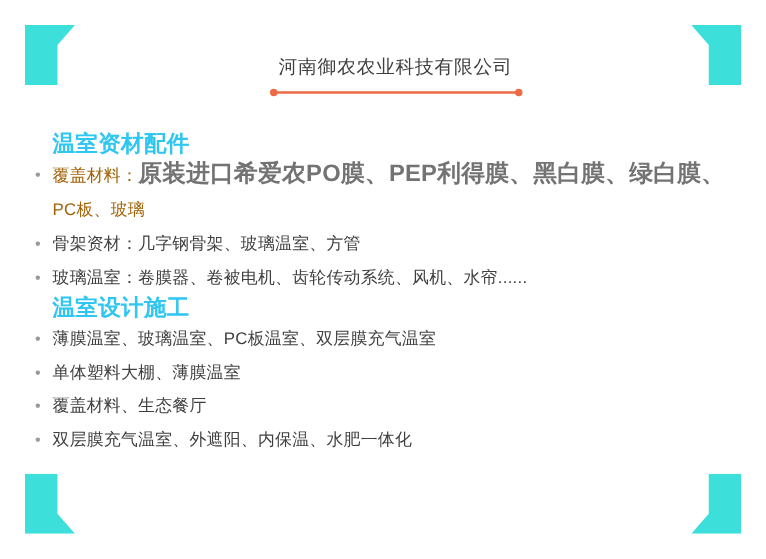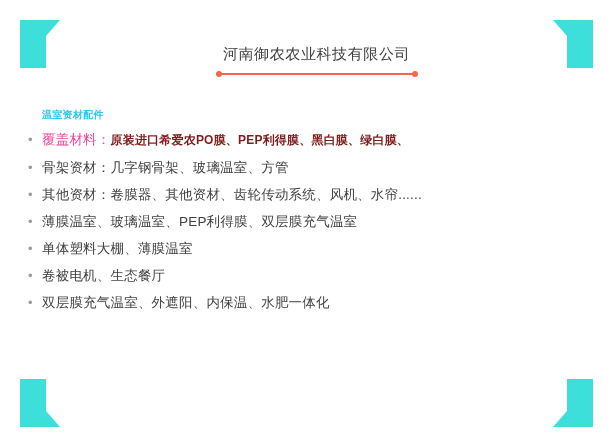--- a/index.html
+++ b/index.html
@@ -80,21 +80,21 @@
 
   
   .content {
     position: absolute;
     left: 26px;
     right: 26px;
     top: 104px;
   }
 
   .section-heading {
-    font-size: 10px;
+    font-size: 18px;
     font-weight: bold;
     color: #2fc6f2;
     line-height: 22px;
     margin-left: 16px;
     letter-spacing: 0.3px;
   }
 
   .bullet-row {
     display: flex;
     align-items: flex-start;
@@ -110,25 +110,25 @@
     padding-left: 2px;
     box-sizing: border-box;
   }
   .bullet-body {
     flex: 1 1 auto;
     font-size: 13.5px;
     color: #3f3f3f;
     line-height: 27px;
     letter-spacing: 0.2px;
   }
-  .bullet-body .plain { color: #ec4899; }
+  .bullet-body .plain { color: #a16207; }
   .bullet-body .emph {
-    color: #7f1d1d;
+    color: #737373;
     font-weight: bold;
-    font-size: 12px;
+    font-size: 19px;
     letter-spacing: 0.2px;
   }
 </style>
 </head>
 <body>
 
 <div class="slide">
 
   <div class="corner corner-tl">
     <svg viewBox="0 0 40 48" xmlns="http://www.w3.org/2000/svg">
@@ -159,47 +159,48 @@
       <span class="rule-dot right"></span>
     </div>
   </div>
 
   <div class="content">
 
     <div class="section-heading">温室资材配件</div>
 
     <div class="bullet-row">
       <span class="bullet-dot">•</span>
-      <span class="bullet-body"><span class="plain">覆盖材料：</span><span class="emph">原装进口希爱农PO膜、PEP利得膜、黑白膜、绿白膜、</span><br></span>
+      <span class="bullet-body"><span class="plain">覆盖材料：</span><span class="emph">原装进口希爱农PO膜、PEP利得膜、黑白膜、绿白膜、</span><br><span class="plain">PC板、玻璃</span></span>
     </div>
 
     <div class="bullet-row">
       <span class="bullet-dot">•</span>
       <span class="bullet-body">骨架资材：几字钢骨架、玻璃温室、方管</span>
     </div>
 
     <div class="bullet-row">
       <span class="bullet-dot">•</span>
-      <span class="bullet-body">其他资材：卷膜器、其他资材、齿轮传动系统、风机、水帘......</span>
-    </div>
-
-
-    <div class="bullet-row">
-      <span class="bullet-dot">•</span>
-      <span class="bullet-body">薄膜温室、玻璃温室、PEP利得膜、双层膜充气温室</span>
+      <span class="bullet-body">玻璃温室：卷膜器、卷被电机、齿轮传动系统、风机、水帘......</span>
+    </div>
+
+    <div class="section-heading">温室设计施工</div>
+
+    <div class="bullet-row">
+      <span class="bullet-dot">•</span>
+      <span class="bullet-body">薄膜温室、玻璃温室、PC板温室、双层膜充气温室</span>
     </div>
 
     <div class="bullet-row">
       <span class="bullet-dot">•</span>
       <span class="bullet-body">单体塑料大棚、薄膜温室</span>
     </div>
 
     <div class="bullet-row">
       <span class="bullet-dot">•</span>
-      <span class="bullet-body">卷被电机、生态餐厅</span>
+      <span class="bullet-body">覆盖材料、生态餐厅</span>
     </div>
 
     <div class="bullet-row">
       <span class="bullet-dot">•</span>
       <span class="bullet-body">双层膜充气温室、外遮阳、内保温、水肥一体化</span>
     </div>
 
   </div>
 </div>
 

